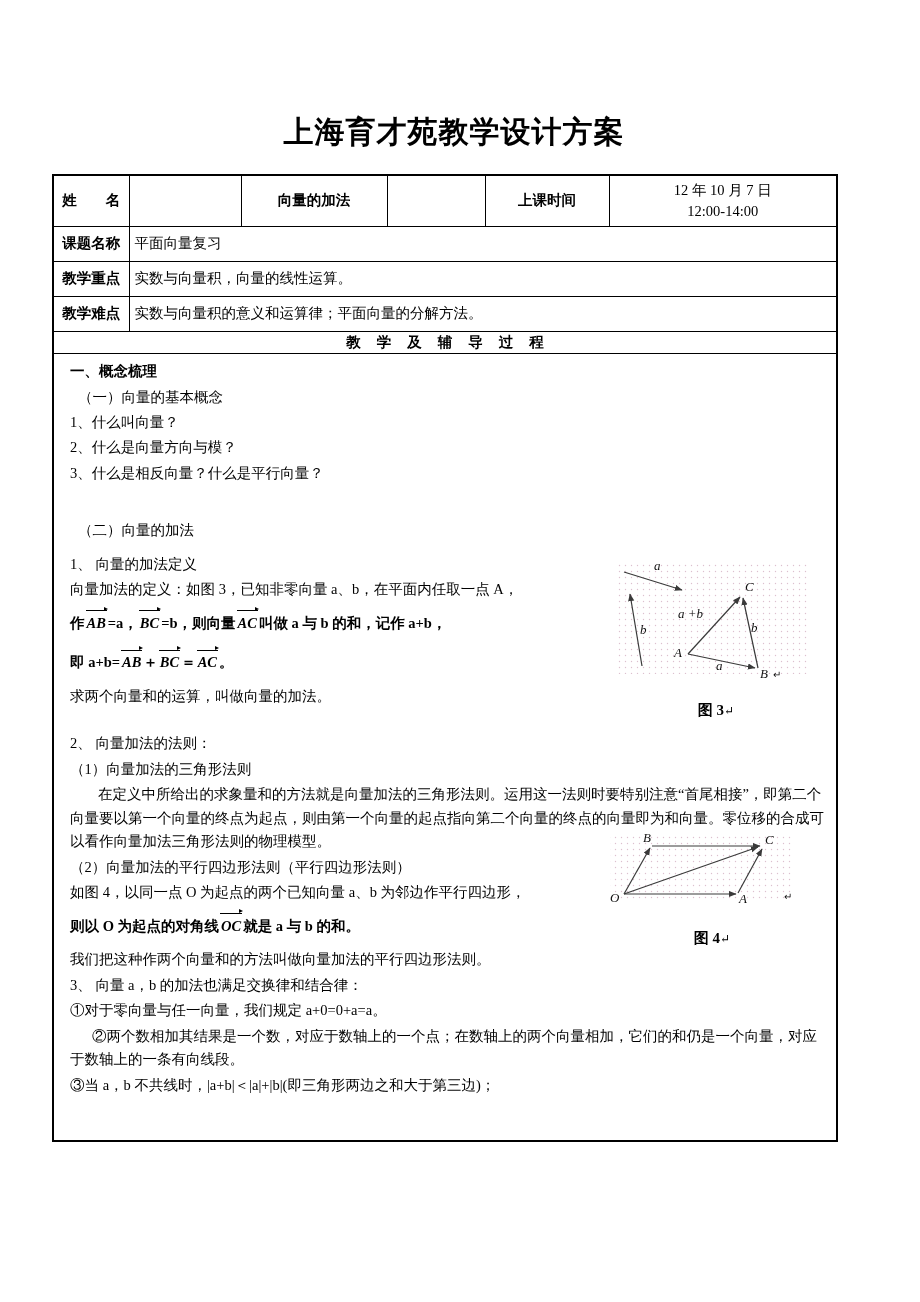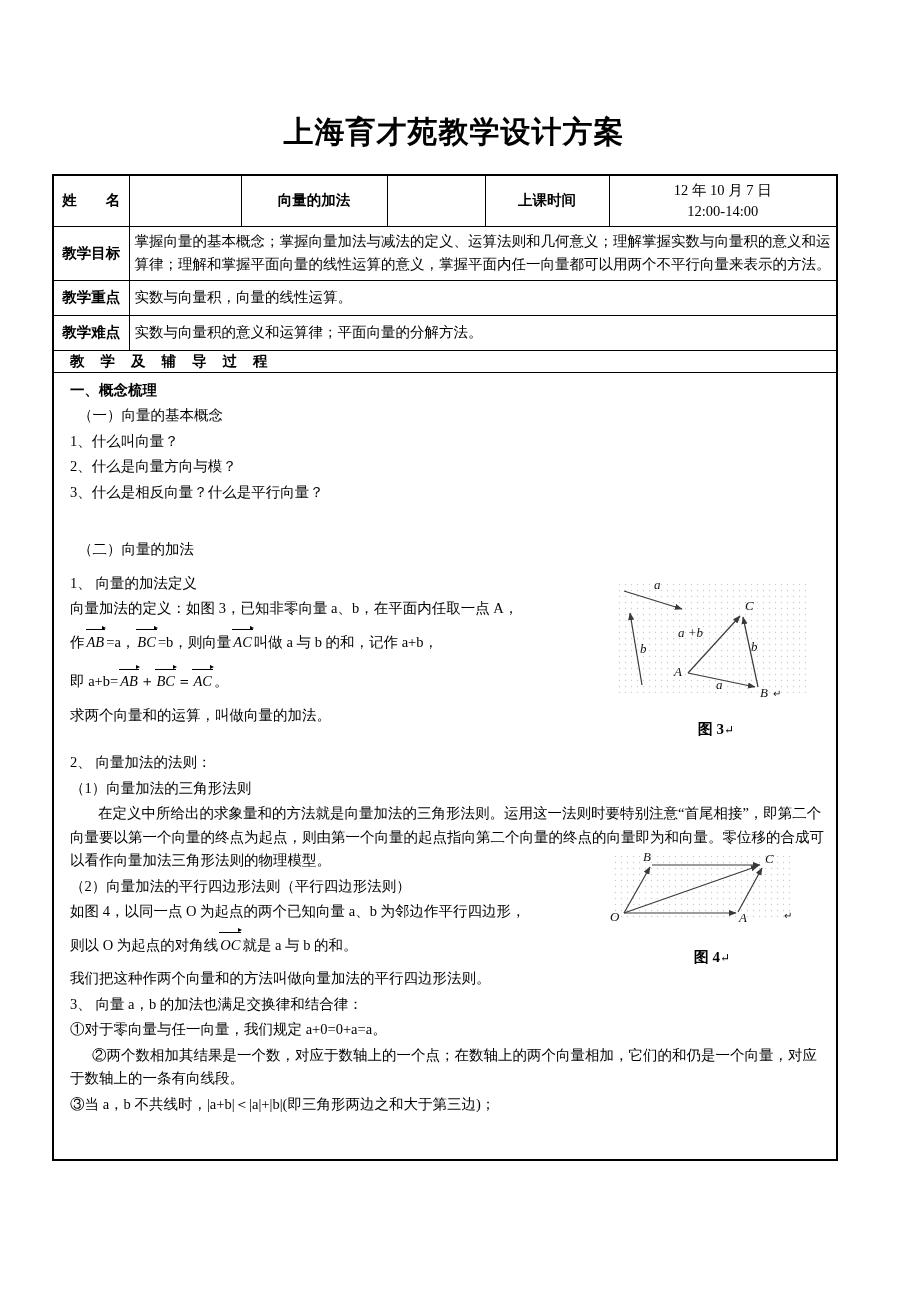--- a/index.html
+++ b/index.html
@@ -55,21 +55,21 @@
   .lbl {
     font-weight: bold;
     text-align: center;
     white-space: nowrap;
   }
   .val-c { text-align: center; margin-left: 28px; }
   .val-l { text-align: left; }
   .two-line { line-height: 1.5; }
 
   .proc-head {
-    text-align: left;
+    text-align: center;
     font-weight: bold;
     font-size: 16px;
     letter-spacing: 16px;
     text-indent: 16px;
     padding: 0 0 !important;
   }
   .body-cell {
     vertical-align: top;
     padding: 6px 10px 10px 10px !important;
     font-size: 14.5px;
@@ -108,21 +108,21 @@
   }
   .vec::after {
     content: "";
     position: absolute;
     right: -1px;
     top: -0.37em;
     border-left: 4px solid #000;
     border-top: 2.2px solid transparent;
     border-bottom: 2.2px solid transparent;
   }
-  .mathline { line-height: 2.05; }
+  .mathline { line-height: 2.05; font-weight: bold; }
 
   .figbox {
     position: absolute;
     width: 208px;
   }
   .fig3 { right: 6px; top: 198px; }
   .fig4 { right: 10px; top: 470px; }
   .fig-caption {
     text-align: center;
     font-size: 15px;
@@ -162,25 +162,25 @@
       <td class="lbl outer-top" colspan="2">向量的加法</td>
       <td class="val-c outer-top" colspan="2"></td>
       <td class="lbl outer-top">上课时间</td>
       <td class="val-c outer-top outer-right two-line">
         <div>12 年 10 月 7 日</div>
         <div>12:00-14:00</div>
       </td>
     </tr>
 
 
-
-    <tr>
-      <td class="lbl outer-left">教学目标</td>
-      <td class="val-l outer-right" colspan="7" style="line-height:1.62">掌握向量的基本概念；掌握向量加法与减法的定义、运算法则和几何意义；理解掌握实数与向量积的意义和运算律；理解和掌握平面向量的线性运算的意义，掌握平面内任一向量都可以用两个不平行向量来表示的方法。</td>
-    </tr>
+    <tr>
+      <td class="lbl outer-left" style="height:28px">课题名称</td>
+      <td class="val-l outer-right" colspan="7">平面向量复习</td>
+    </tr>
+
 
     <tr>
       <td class="lbl outer-left" style="height:28px">教学重点</td>
       <td class="val-l outer-right" colspan="7">实数与向量积，向量的线性运算。</td>
     </tr>
 
     <tr>
       <td class="lbl outer-left" style="height:28px">教学难点</td>
       <td class="val-l outer-right" colspan="7">实数与向量积的意义和运算律；平面向量的分解方法。</td>
     </tr>

